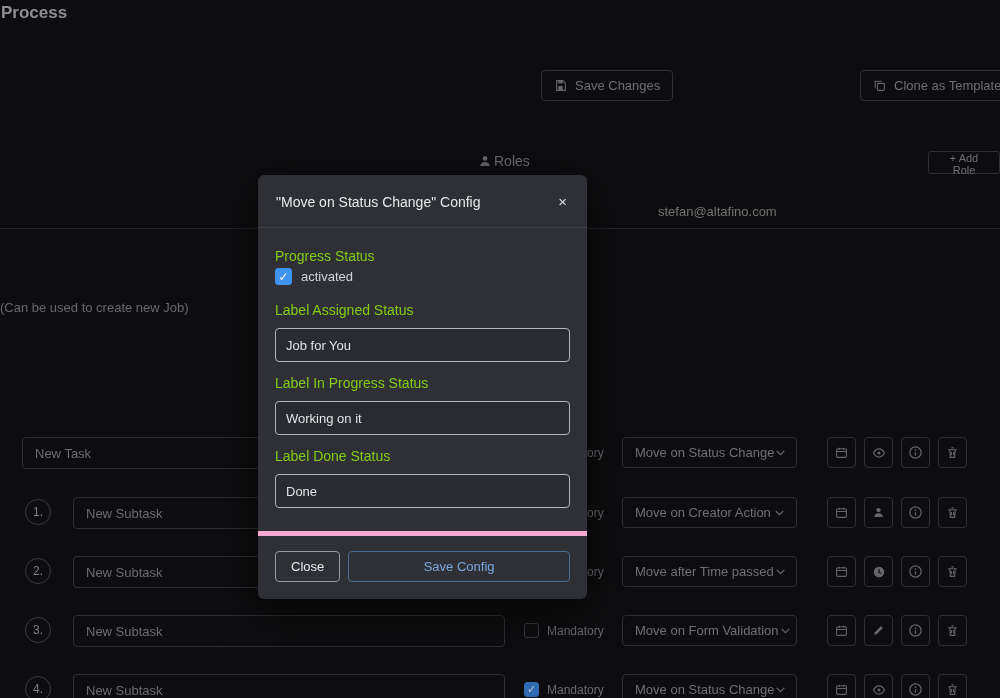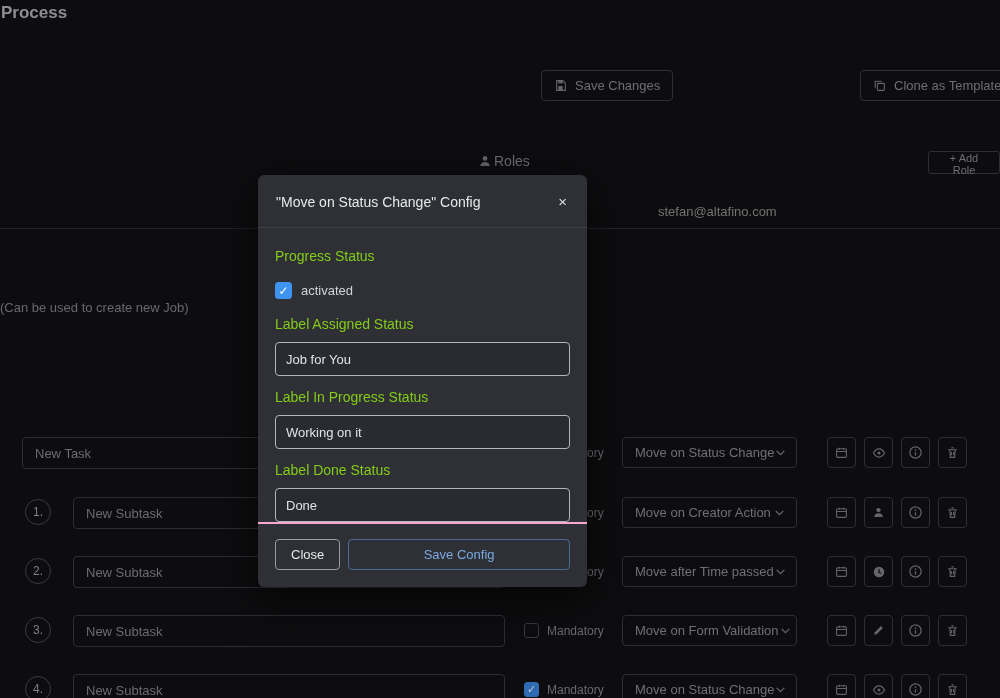--- a/index.html
+++ b/index.html
@@ -48,29 +48,29 @@
   .modal { position:absolute; left:258px; top:175px; width:329px; background:#2e3035; border-radius:6px;
            box-shadow:0 12px 45px rgba(0,0,0,.65); color:#e7e8ea; }
   .modal-header { display:flex; align-items:center; justify-content:space-between;
                   padding:17px 18px 16px; border-bottom:1px solid #3e4046; }
   .modal-title { font-size:14px; color:#e7e8ea; }
   .modal-close { font-size:15px; color:#dcdde0; cursor:pointer; line-height:1; padding:2px; }
   .modal-body { padding:0 17px; }
   .flabel { font-size:14px; color:#84cc16; margin-top:13px; }
   .flabel.first { margin-top:20px; }
   .flabel.mt17 { margin-top:17px; }
-  .check-row { display:flex; align-items:center; gap:9px; margin-top:18px; cursor:pointer; }
+  .check-row { display:flex; align-items:center; gap:9px; margin-top:4px; cursor:pointer; }
   .cb.big { width:17px; height:17px; border-radius:3px; }
   .cb.blue { background:#3e92f0; border-color:#3e92f0; }
   .cb.blue::after { content:"✓"; color:#ffffff; font-size:12px; line-height:1; }
   .check-label { font-size:13px; color:#d3d4d7; }
   .minput { display:block; width:100%; height:32px; margin-top:10px; background:#292b30;
             border:1px solid #b3b5bc; border-radius:4px; padding:16px 10px; font-size:13px;
             color:#e2e3e6; font-family:inherit; }
-  .modal-footer { display:flex; gap:8px; padding:15px 17px 17px; border-top:2px solid #f9a8d4; }
+  .modal-footer { display:flex; gap:8px; padding:15px 17px 17px; border-top:5px solid #f9a8d4; margin-top:23px; }
   .btn-close { height:31px; padding:0 15px; background:transparent; border:1px solid #989aa1;
                border-radius:4px; color:#e7e8ea; font-size:13px; font-family:inherit; cursor:pointer; }
   .btn-save { flex:1; height:31px; background:transparent; border:1px solid #4b6b93; border-radius:4px;
               color:#7aa9e0; font-size:13px; font-family:inherit; cursor:pointer; }
 </style>
 </head>
 <body>
 
 <div class="stage">
 

